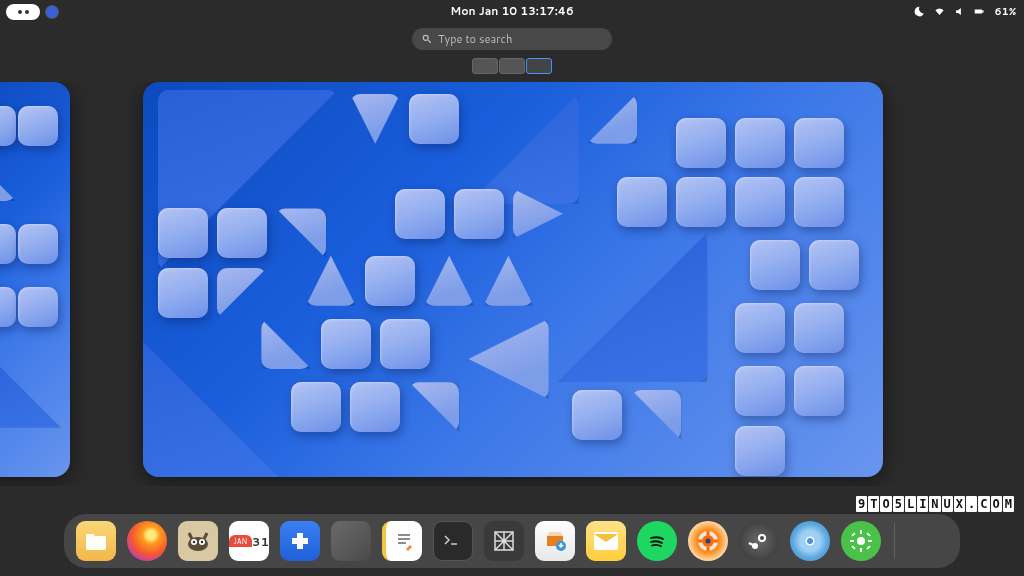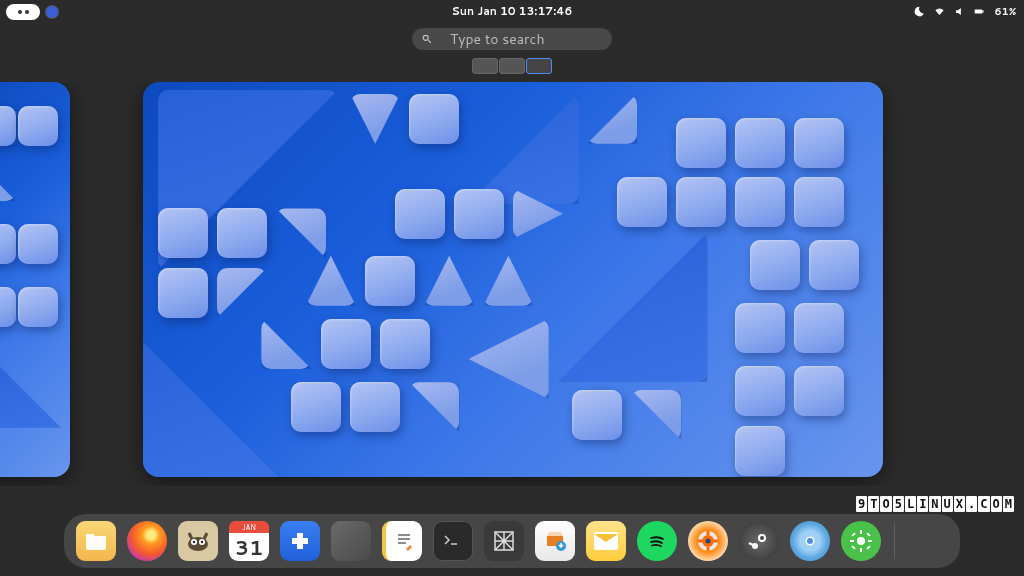--- a/index.html
+++ b/index.html
@@ -15,21 +15,21 @@
   .datetime { font-size: 11px; font-weight: 600; color: #fff; }
   .topbar-right { position: absolute; right: 8px; top: 4px; display: flex; align-items: center; gap: 9px; font-size: 11px; }
   .topbar-right .ic { width: 11px; height: 11px; display:inline-flex; align-items:center; justify-content:center; }
   .topbar-right svg { fill: #fff; }
   .battery-text { color:#fff; font-size:10px; font-weight:600; }
 
   
   .search-wrap { position: absolute; top: 28px; left: 50%; transform: translateX(-50%); }
   .search { width: 200px; height: 22px; background: #484848; border-radius: 14px; display: flex; align-items: center; padding: 0 10px; gap: 6px; }
   .search svg { fill: #bbb; width: 10px; height: 10px; }
-  .search-text { font-size: 14px; color: #bbb; margin-left: 12px; }
+  .search-text { font-size: 11px; color: #bbb; }
 
   
   .ws-switch { position: absolute; top: 58px; left: 50%; transform: translateX(-50%); display: flex; gap: 1px; }
   .ws-thumb { width: 26px; height: 16px; background: #555; border: 1px solid #666; border-radius: 3px; }
   .ws-thumb.active { border: 1.5px solid #4a90ff; background: #444; }
 
   
   .ws-area { position: absolute; top: 82px; left: 0; right: 0; bottom: 90px; overflow: hidden; }
   .ws-preview { position: absolute; border-radius: 16px; overflow: hidden; box-shadow: 0 4px 20px rgba(0,0,0,.5); }
   .ws-main { left: 143px; top: 0; width: 740px; height: 395px; }
@@ -77,21 +77,21 @@
 <body>
 
 <div class="topbar">
   <div class="topbar-left">
     <div class="activities-pill">
       <span class="dot"></span>
         <span class="dot"></span>
     </div>
     <div class="bg-toggle"></div>
   </div>
-  <div class="datetime">Sun Jan 10  13:17:46</div>
+  <div class="datetime">Mon Jan 10  13:17:46</div>
   <div class="topbar-right">
     <span class="ic">
         <svg viewBox="0 0 16 16">
           <path d="M8 1a7 7 0 1 0 6.3 10A7 7 0 0 1 8 1z"></path>
         </svg>
       </span>
     <span class="ic">
         <svg viewBox="0 0 16 16">
           <path d="M8 13l6-7a10 10 0 0 0-12 0z"></path>
         </svg>
@@ -199,23 +199,23 @@
   <div class="dock-item app-cat">
       <svg width="26" height="22" viewBox="0 0 26 22">
         <ellipse cx="13" cy="14" rx="10" ry="7" fill="#5a4a38"></ellipse>
         <circle cx="9" cy="12" r="3" fill="#fff"></circle>
         <circle cx="17" cy="12" r="3" fill="#fff"></circle>
         <circle cx="9" cy="12" r="1.2" fill="#222"></circle>
         <circle cx="17" cy="12" r="1.2" fill="#222"></circle>
         <path d="M4 3l3 6M22 3l-3 6" stroke="#5a4a38" stroke-width="3"></path>
       </svg>
     </div>
-  <div class="dock-item app-cal" style="flex-direction:column;">
+  <div class="dock-item app-cal" style="flex-direction:row;">
       <div style="background:#e74c3c;color:#fff;font-size:7px;width:100%;text-align:center;border-radius:6px 6px 0 0;padding:1px 0;">JAN</div>
-      <div style="font-size:20px;font-weight:700;color:#333;">31</div>
+      <div style="font-size:12px;font-weight:700;color:#333;">31</div>
     </div>
   <div class="dock-item app-add">
       <svg width="20" height="20" viewBox="0 0 20 20">
         <path d="M7 2h6v5h5v6h-5v5H7v-5H2V7h5z" fill="#fff"></path>
       </svg>
     </div>
   <div class="dock-item app-calc">
       <span></span>
       <span></span>
       <span></span>

